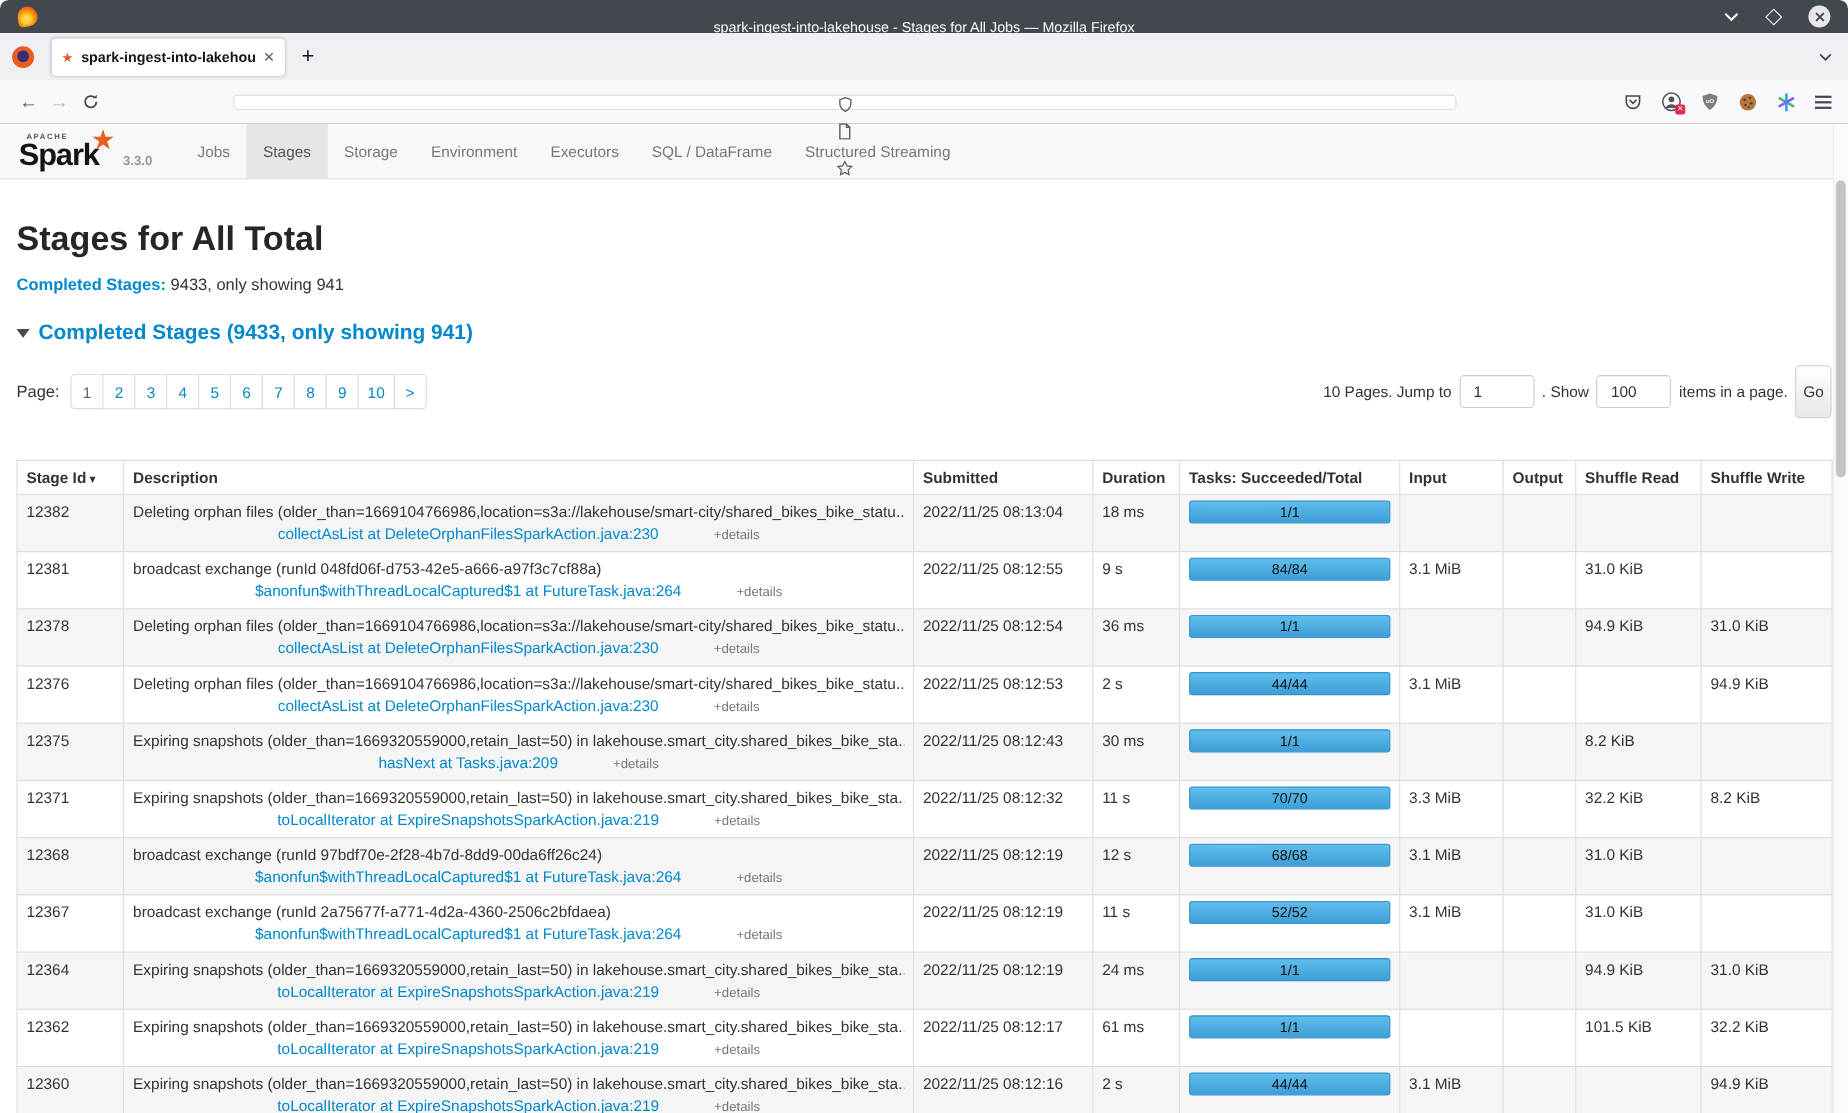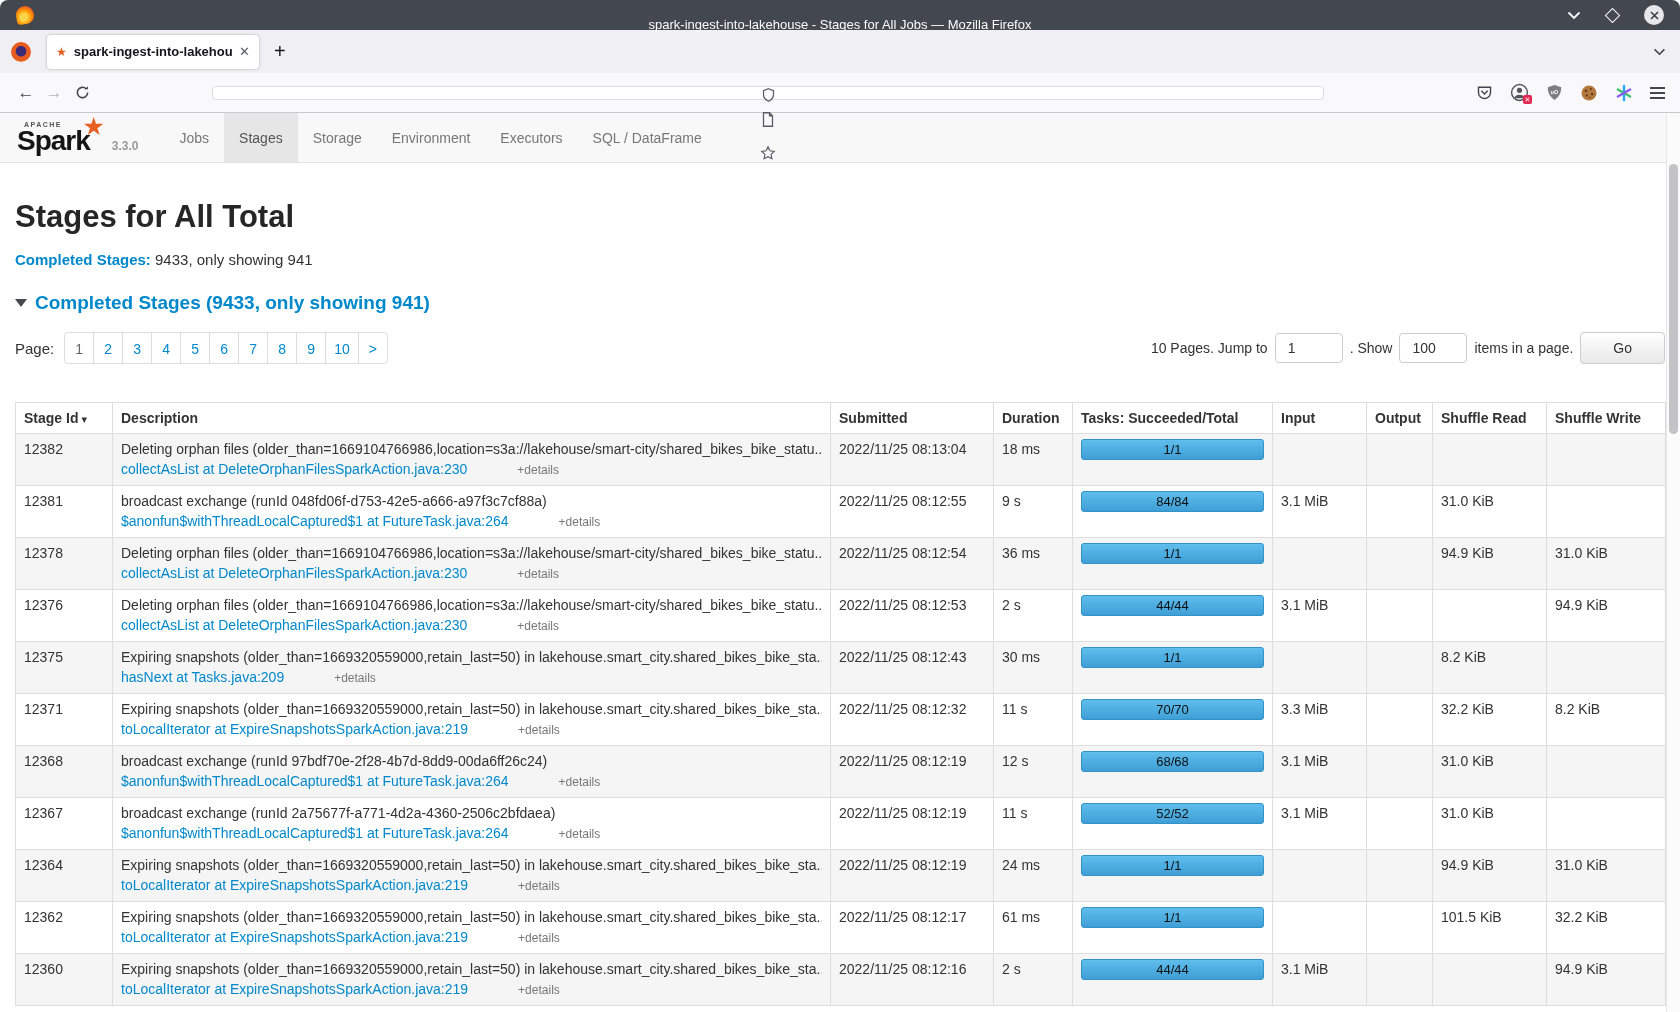--- a/index.html
+++ b/index.html
@@ -76,33 +76,33 @@
   .pager { display:flex; }
   .page-btn { min-width:30px; padding:0 8px; height:32px; line-height:32px; background:#fff;
               border:1px solid #ddd; margin-left:-1px; color:#0088cc; text-align:center;
               font-size:14px; cursor:pointer; }
   .page-btn:first-child { border-radius:4px 0 0 4px; margin-left:0; }
   .page-btn:last-child { border-radius:0 4px 4px 0; }
   .page-btn.current { color:#666; }
   .jump-group { display:flex; align-items:center; gap:7px; font-size:14px; color:#333; }
   .jump-input { width:68px; height:30px; border:1px solid #ccc; border-radius:4px;
                 padding:0 6px 0 12px; font-size:14px; color:#333; background:#fff; }
-  .go-btn { height:32px; padding:0 32px; background:linear-gradient(#ffffff,#e8e8e8);
+  .go-btn { height:48px; padding:0 6px; background:linear-gradient(#ffffff,#e8e8e8);
             border:1px solid #ccc; border-radius:4px; font-size:14px; color:#333; cursor:pointer; }
 
   
   table.stages { width:1650px; border-collapse:collapse; table-layout:fixed;
                  margin-top:38px; font-size:14px; }
   .stages th, .stages td { border:1px solid #ddd; padding:5px 8px; text-align:left;
                  vertical-align:top; color:#333; }
   .stages th { font-weight:bold; padding:7px 8px; background:#fff; white-space:nowrap; overflow:hidden; }
   .stages tbody tr:nth-child(odd) { background:#f5f5f5; }
   .sort-arrow { font-size:11px; margin-left:3px; }
   .desc-l1 { white-space:nowrap; overflow:hidden; line-height:20px; }
-  .desc-l2 { display:flex; justify-content:flex-start; align-items:baseline; line-height:20px;gap:24px; }
+  .desc-l2 { display:flex; justify-content:center; align-items:baseline; line-height:20px;gap:24px; }
   a.stage-link { color:#0088cc; text-decoration:none; white-space:nowrap; overflow:hidden; cursor:pointer; }
   .details-toggle { color:#777; font-size:12px; cursor:pointer; margin-left:26px; }
   .cell-txt { white-space:nowrap; overflow:hidden; line-height:20px; }
   .task-bar { height:21px; border:1px solid #3293c9; border-radius:3px;
               background:linear-gradient(to bottom,#5fbeec,#3f9ed6);
               text-align:center; line-height:19px; font-size:13px; color:#101010; }
 
   
   .scrollbar { position:fixed; top:114px; right:0; width:14px; height:898px;
                background:#fbfbfb; border-left:1px solid #e8e8e8; }
@@ -233,20 +233,21 @@
     </div>
   </div>
   <span class="nav-version">3.3.0</span>
   <div class="nav-items">
       <div class="nav-item">Jobs</div>
       <div class="nav-item active">Stages</div>
       <div class="nav-item">Storage</div>
       <div class="nav-item">Environment</div>
       <div class="nav-item">Executors</div>
       <div class="nav-item">SQL / DataFrame</div>
+      <div class="nav-item">Structured Streaming</div>
     </div>
 </div>
 
 <div class="content">
   <h1 class="page-title">Stages for All Total</h1>
 
   <div class="stats-line">
     <span class="stats-label">Completed Stages:</span><span> 9433, only showing 941</span>
   </div>
 

